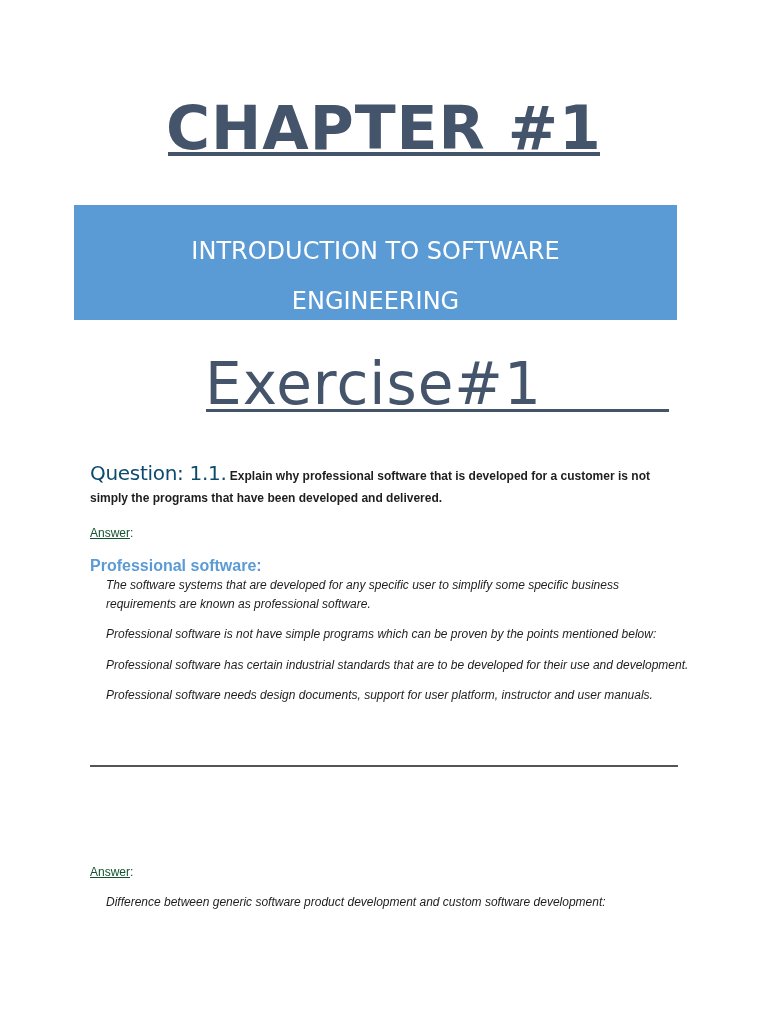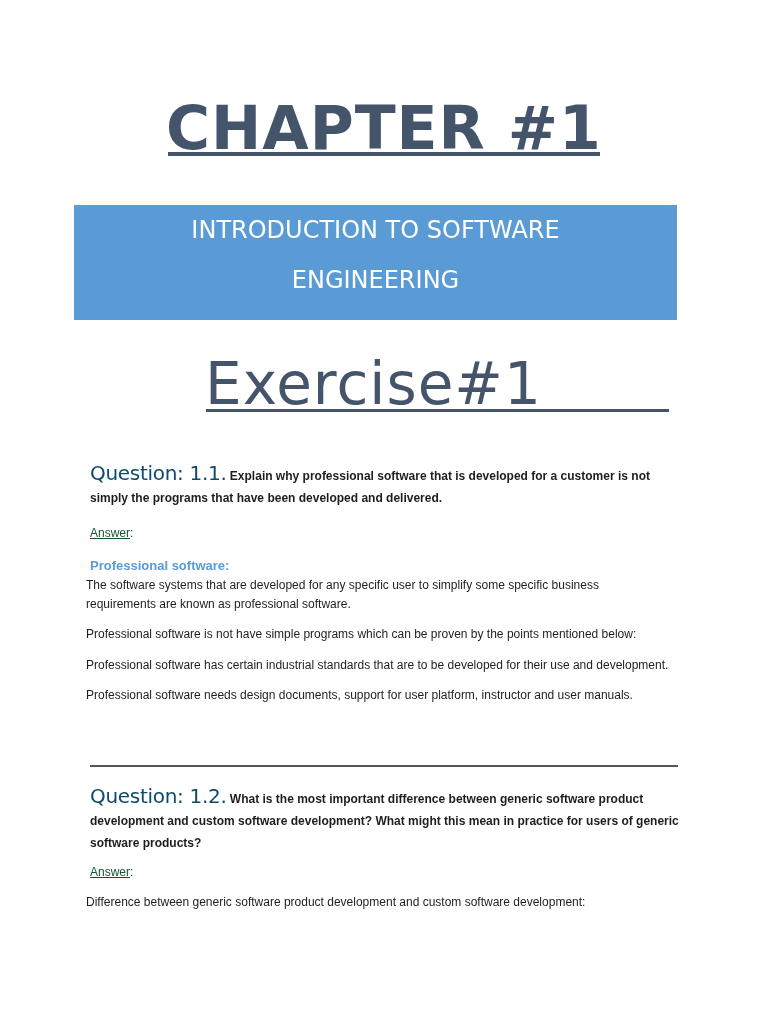--- a/index.html
+++ b/index.html
@@ -46,21 +46,21 @@
       left: 74px;
       top: 205px;
       width: 603px;
       height: 115px;
       background: #5b9bd5;
       text-align: center;
       color: #ffffff;
       font-family: "DejaVu Sans", sans-serif;
       font-size: 24px;
       line-height: 50px;
-      padding-top: 0;
+      padding-top: 21px;
       box-sizing: border-box;
     }
     .banner span { display: block; }
     .exercise-title {
       position: absolute;
       left: 205px;
       top: 346px;
       font-family: "DejaVu Sans", sans-serif;
       font-size: 58px;
       line-height: 76px;
@@ -98,32 +98,33 @@
       left: 90px;
       font-size: 12px;
       color: #14532d;
       line-height: 16px;
     }
     .answer-label u { text-decoration: underline; }
     .section-heading {
       position: absolute;
       left: 90px;
       top: 556px;
-      font-size: 13px;
+      font-size: 16px;
       font-weight: bold;
       color: #5b9bd5;
       line-height: 20px;
     }
     .para {
       position: absolute;
-      left: 86px;
+      left: 106px;
       width: 600px;
       font-size: 12px;
       line-height: 19px;
       color: #1e1e1e;
+      font-style: italic;
     }
     .divider {
       position: absolute;
       left: 90px;
       top: 765px;
       width: 588px;
       height: 2px;
       background: #555555;
     }
   </style>
@@ -154,24 +155,20 @@
 
   <div class="section-heading">Professional software:</div>
 
   <div class="para" style="top:576px; width:540px;">The software systems that are developed for any specific user to simplify some specific business requirements are known as professional software.</div>
   <div class="para" style="top:625px;">Professional software is not have simple programs which can be proven by the points mentioned below:</div>
   <div class="para" style="top:656px;">Professional software has certain industrial standards that are to be developed for their use and development.</div>
   <div class="para" style="top:686px;">Professional software needs design documents, support for user platform, instructor and user manuals.</div>
 
   <div class="divider"></div>
 
-  <div class="question" style="top:785px;">
-    <span class="q-label">Question: 1.2.</span>
-    <span>What is the most important difference between generic software product development and custom software development? What might this mean in practice for users of generic software products?</span>
-  </div>
 
   <div class="answer-label" style="top:864px;">
     <u>Answer</u><span>:</span>
   </div>
 
   <div class="para" style="top:893px;">Difference between generic software product development and custom software development:</div>
 
 </div>
 
 </body></html>

